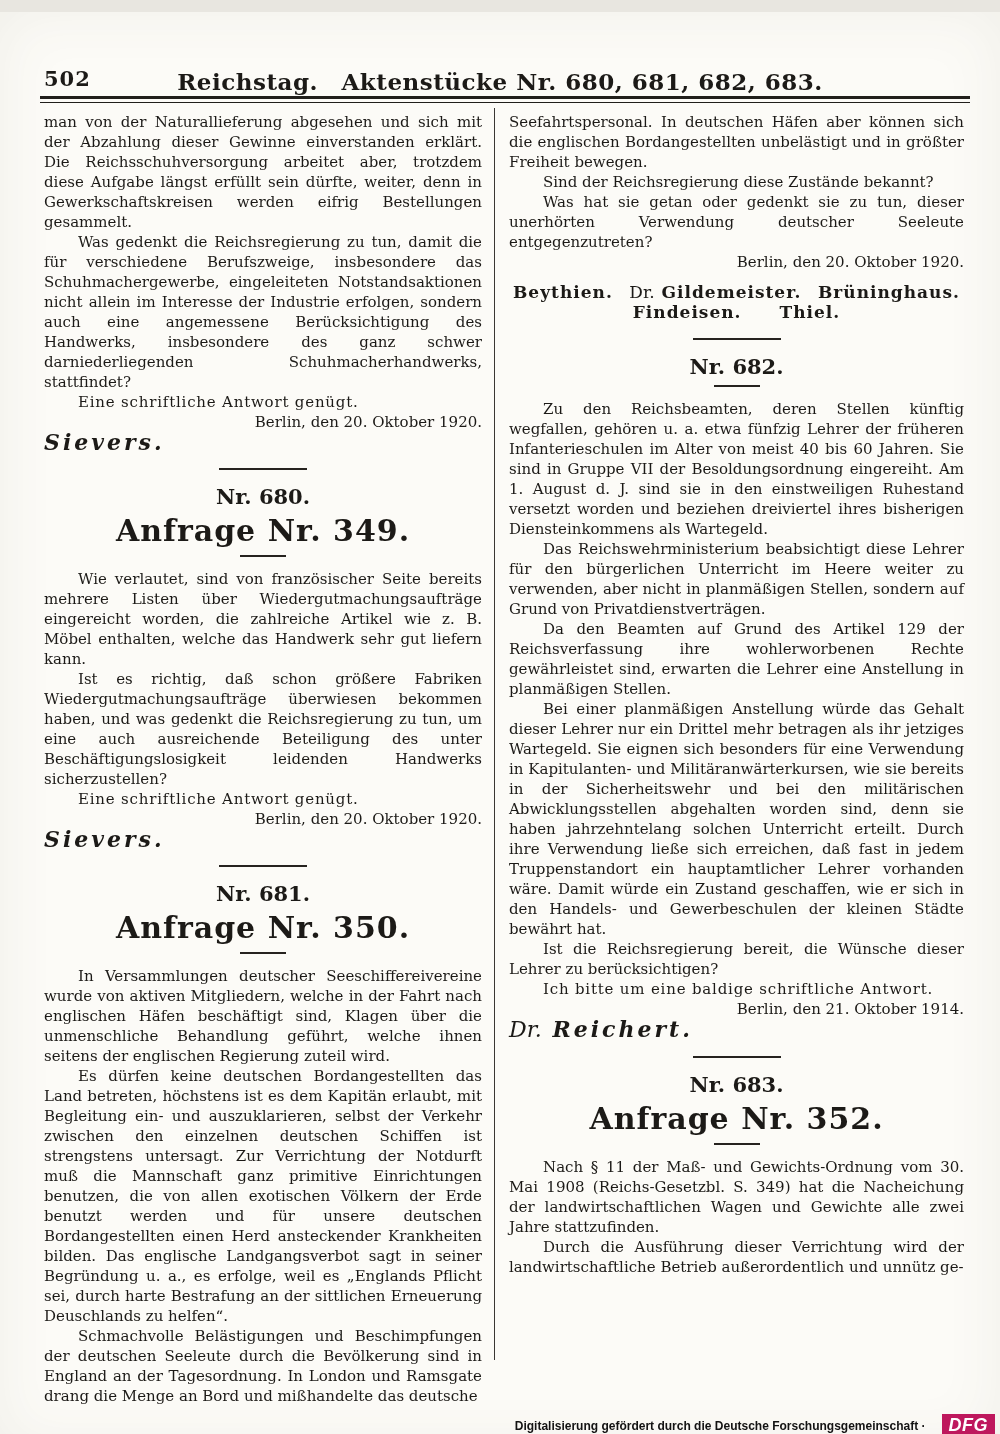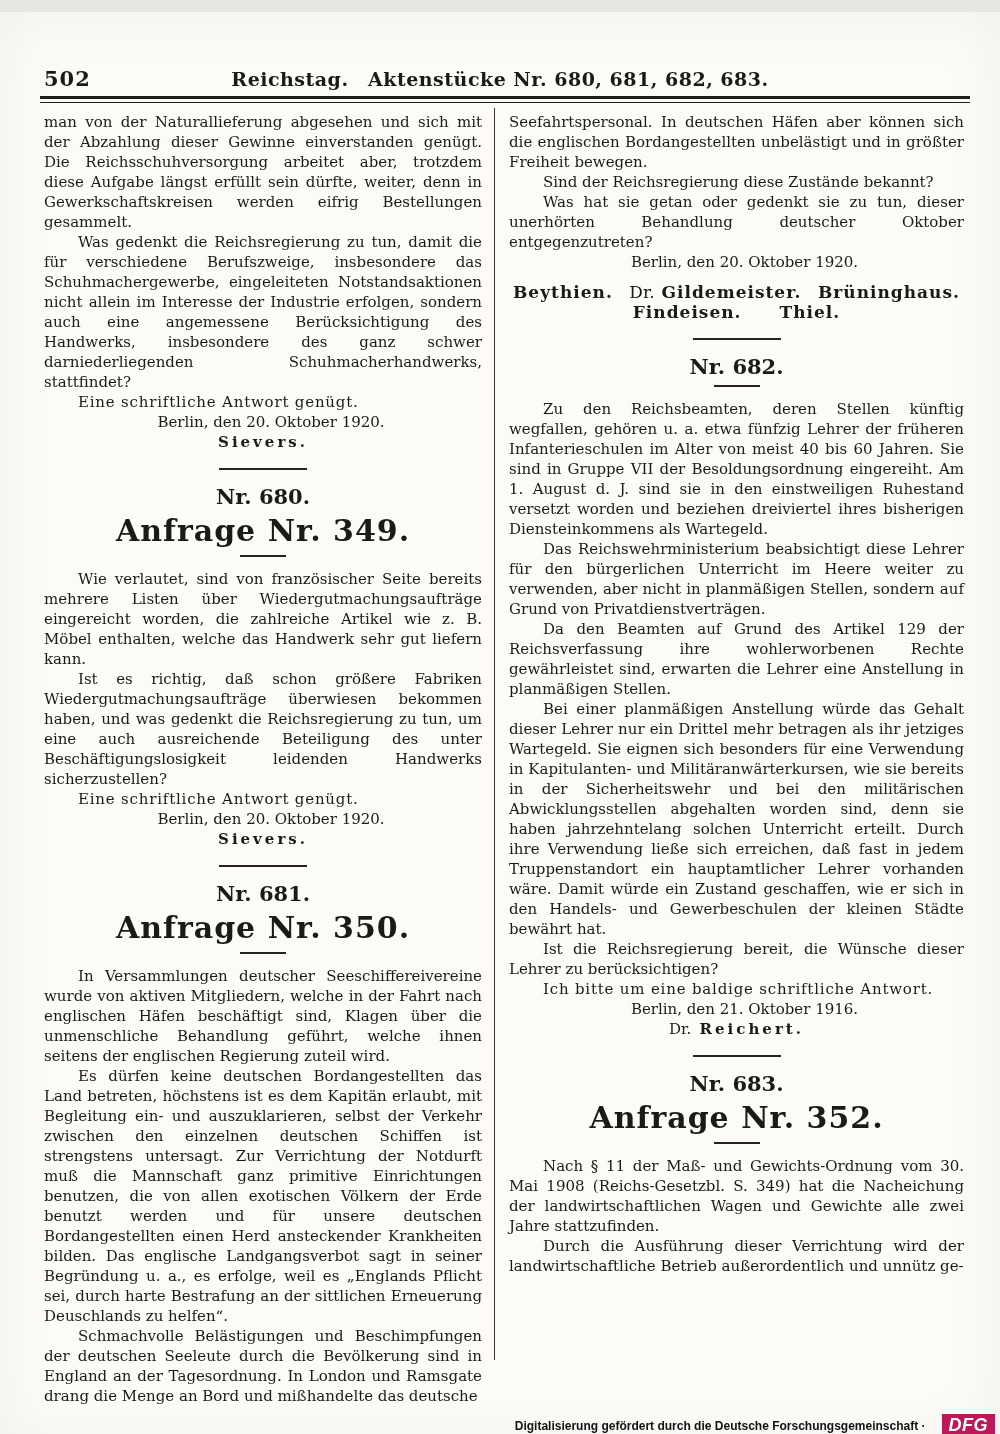--- a/index.html
+++ b/index.html
@@ -12,45 +12,45 @@
     font-family:"DejaVu Serif","Liberation Serif",serif;
     overflow:hidden;
     box-shadow:inset 0 0 60px rgba(90,80,60,.07);
   }
   .page-number{
     position:absolute;left:44px;top:54px;
     font-size:21px;font-weight:bold;letter-spacing:1px;
   }
   .running-title{
     position:absolute;left:0;right:0;top:56px;
-    text-align:center;font-size:19px;font-weight:bold;letter-spacing:.5px;
+    text-align:center;font-size:23px;font-weight:bold;letter-spacing:.5px;
   }
   .head-rule{
     position:absolute;left:40px;right:30px;top:84px;
     height:3px;border-top:3px solid #211f1b;border-bottom:1px solid #211f1b;
     box-sizing:content-box;
   }
   .vdivider{
     position:absolute;left:494px;top:96px;width:1px;height:1252px;
     background:#3a3733;
   }
   .col{
     position:absolute;top:100px;
     font-size:15px;line-height:20px;
     text-align:justify;
   }
   .col-left{left:44px;width:438px;}
   .col-right{left:509px;width:455px;}
   .col p{margin:0;}
   .indent{text-indent:34px;}
   .answer{text-indent:34px;letter-spacing:.8px;text-align:left;}
-  .date{margin:8px 0 6px;padding-left:16px;text-align:center;}
+  .date{margin:8px 0 6px;padding-left:16px;text-align:right;}
   .sig{
-    margin:8px 0 6px;text-align:center;
-    font-weight:bold;font-size:15px;letter-spacing:3px;
+    margin:8px 0 6px;
+    font-weight:bold;font-size:22px;letter-spacing:3px;font-style:italic;
   }
   .sig-row{
     display:flex;justify-content:space-between;align-items:baseline;
     font-weight:bold;font-size:17px;letter-spacing:1px;
     margin-top:10px;padding:0 4px;
   }
   .sig-row.center{justify-content:center;gap:38px;margin-top:0;}
   .dr{font-weight:normal;letter-spacing:0;}
   .rule-mid{
     width:88px;height:0;border:none;border-top:2px solid #26231f;
@@ -84,21 +84,21 @@
 <body>
 
 <div class="page">
 
   <div class="page-number">502</div>
   <div class="running-title">Reichstag. Aktenstücke Nr. 680, 681, 682, 683.</div>
   <div class="head-rule"></div>
   <div class="vdivider"></div>
 
   <div class="col col-left">
-    <p>man von der Naturallieferung abgesehen und sich mit der Abzahlung dieser Gewinne einverstanden genügt. Die Reichsschuhversorgung arbeitet aber, trotzdem diese Aufgabe längst erfüllt sein dürfte, weiter, denn in Gewerkschaftskreisen werden eifrig Bestellungen gesammelt.</p>
+    <p>man von der Naturallieferung abgesehen und sich mit der Abzahlung dieser Gewinne einverstanden erklärt. Die Reichsschuhversorgung arbeitet aber, trotzdem diese Aufgabe längst erfüllt sein dürfte, weiter, denn in Gewerkschaftskreisen werden eifrig Bestellungen gesammelt.</p>
     <p class="indent">Was gedenkt die Reichsregierung zu tun, damit die für verschiedene Berufszweige, insbesondere das Schuhmachergewerbe, eingeleiteten Notstandsaktionen nicht allein im Interesse der Industrie erfolgen, sondern auch eine angemessene Berücksichtigung des Handwerks, insbesondere des ganz schwer darniederliegenden Schuhmacherhandwerks, stattfindet?</p>
     <p class="answer">Eine schriftliche Antwort genügt.</p>
     <p class="date">Berlin, den 20. Oktober 1920.</p>
     <p class="sig">Sievers.</p>
     <div class="rule-mid"></div>
     <p class="kicker">Nr. 680.</p>
     <p class="big-title">Anfrage Nr. 349.</p>
     <div class="rule-short"></div>
     <p class="indent">Wie verlautet, sind von französischer Seite bereits mehrere Listen über Wiedergutmachungsaufträge eingereicht worden, die zahlreiche Artikel wie z. B. Möbel enthalten, welche das Handwerk sehr gut liefern kann.</p>
     <p class="indent">Ist es richtig, daß schon größere Fabriken Wiedergutmachungsaufträge überwiesen bekommen haben, und was gedenkt die Reichsregierung zu tun, um eine auch ausreichende Beteiligung des unter Beschäftigungslosigkeit leidenden Handwerks sicherzustellen?</p>
@@ -110,41 +110,41 @@
     <p class="big-title">Anfrage Nr. 350.</p>
     <div class="rule-short"></div>
     <p class="indent">In Versammlungen deutscher Seeschiffereivereine wurde von aktiven Mitgliedern, welche in der Fahrt nach englischen Häfen beschäftigt sind, Klagen über die unmenschliche Behandlung geführt, welche ihnen seitens der englischen Regierung zuteil wird.</p>
     <p class="indent">Es dürfen keine deutschen Bordangestellten das Land betreten, höchstens ist es dem Kapitän erlaubt, mit Begleitung ein- und auszuklarieren, selbst der Verkehr zwischen den einzelnen deutschen Schiffen ist strengstens untersagt. Zur Verrichtung der Notdurft muß die Mannschaft ganz primitive Einrichtungen benutzen, die von allen exotischen Völkern der Erde benutzt werden und für unsere deutschen Bordangestellten einen Herd ansteckender Krankheiten bilden. Das englische Landgangsverbot sagt in seiner Begründung u. a., es erfolge, weil es „Englands Pflicht sei, durch harte Bestrafung an der sittlichen Erneuerung Deuschlands zu helfen“.</p>
     <p class="indent">Schmachvolle Belästigungen und Beschimpfungen der deutschen Seeleute durch die Bevölkerung sind in England an der Tagesordnung. In London und Ramsgate drang die Menge an Bord und mißhandelte das deutsche</p>
   </div>
 
   <div class="col col-right">
     <p>Seefahrtspersonal. In deutschen Häfen aber können sich die englischen Bordangestellten unbelästigt und in größter Freiheit bewegen.</p>
     <p class="indent">Sind der Reichsregierung diese Zustände bekannt?</p>
-    <p class="indent">Was hat sie getan oder gedenkt sie zu tun, dieser unerhörten Behandlung deutscher Oktober entgegenzutreten?</p>
+    <p class="indent">Was hat sie getan oder gedenkt sie zu tun, dieser unerhörten Verwendung deutscher Seeleute entgegenzutreten?</p>
     <p class="date">Berlin, den 20. Oktober 1920.</p>
     <div class="sig-row">
       <span>Beythien.</span>
       <span><span class="dr">Dr.</span> <span>Gildemeister.</span></span>
       <span>Brüninghaus.</span>
     </div>
     <div class="sig-row center">
       <span>Findeisen.</span>
       <span>Thiel.</span>
     </div>
     <div class="rule-mid"></div>
     <p class="kicker">Nr. 682.</p>
     <div class="rule-short"></div>
     <p class="indent">Zu den Reichsbeamten, deren Stellen künftig wegfallen, gehören u. a. etwa fünfzig Lehrer der früheren Infanterieschulen im Alter von meist 40 bis 60 Jahren. Sie sind in Gruppe VII der Besoldungsordnung eingereiht. Am 1. August d. J. sind sie in den einstweiligen Ruhestand versetzt worden und beziehen dreiviertel ihres bisherigen Diensteinkommens als Wartegeld.</p>
     <p class="indent">Das Reichswehrministerium beabsichtigt diese Lehrer für den bürgerlichen Unterricht im Heere weiter zu verwenden, aber nicht in planmäßigen Stellen, sondern auf Grund von Privatdienstverträgen.</p>
     <p class="indent">Da den Beamten auf Grund des Artikel 129 der Reichsverfassung ihre wohlerworbenen Rechte gewährleistet sind, erwarten die Lehrer eine Anstellung in planmäßigen Stellen.</p>
     <p class="indent">Bei einer planmäßigen Anstellung würde das Gehalt dieser Lehrer nur ein Drittel mehr betragen als ihr jetziges Wartegeld. Sie eignen sich besonders für eine Verwendung in Kapitulanten- und Militäranwärterkursen, wie sie bereits in der Sicherheitswehr und bei den militärischen Abwicklungsstellen abgehalten worden sind, denn sie haben jahrzehntelang solchen Unterricht erteilt. Durch ihre Verwendung ließe sich erreichen, daß fast in jedem Truppenstandort ein hauptamtlicher Lehrer vorhanden wäre. Damit würde ein Zustand geschaffen, wie er sich in den Handels- und Gewerbeschulen der kleinen Städte bewährt hat.</p>
     <p class="indent">Ist die Reichsregierung bereit, die Wünsche dieser Lehrer zu berücksichtigen?</p>
     <p class="answer">Ich bitte um eine baldige schriftliche Antwort.</p>
-    <p class="date">Berlin, den 21. Oktober 1916.</p>
+    <p class="date">Berlin, den 21. Oktober 1914.</p>
     <p class="sig"><span class="dr">Dr.</span> <span>Reichert.</span></p>
     <div class="rule-mid"></div>
     <p class="kicker">Nr. 683.</p>
     <p class="big-title">Anfrage Nr. 352.</p>
     <div class="rule-short"></div>
     <p class="indent">Nach § 11 der Maß- und Gewichts-Ordnung vom 30. Mai 1908 (Reichs-Gesetzbl. S. 349) hat die Nacheichung der landwirtschaftlichen Wagen und Gewichte alle zwei Jahre stattzufinden.</p>
     <p class="indent">Durch die Ausführung dieser Verrichtung wird der landwirtschaftliche Betrieb außerordentlich und unnütz ge-</p>
   </div>
 
   <div class="dfg-footer">

